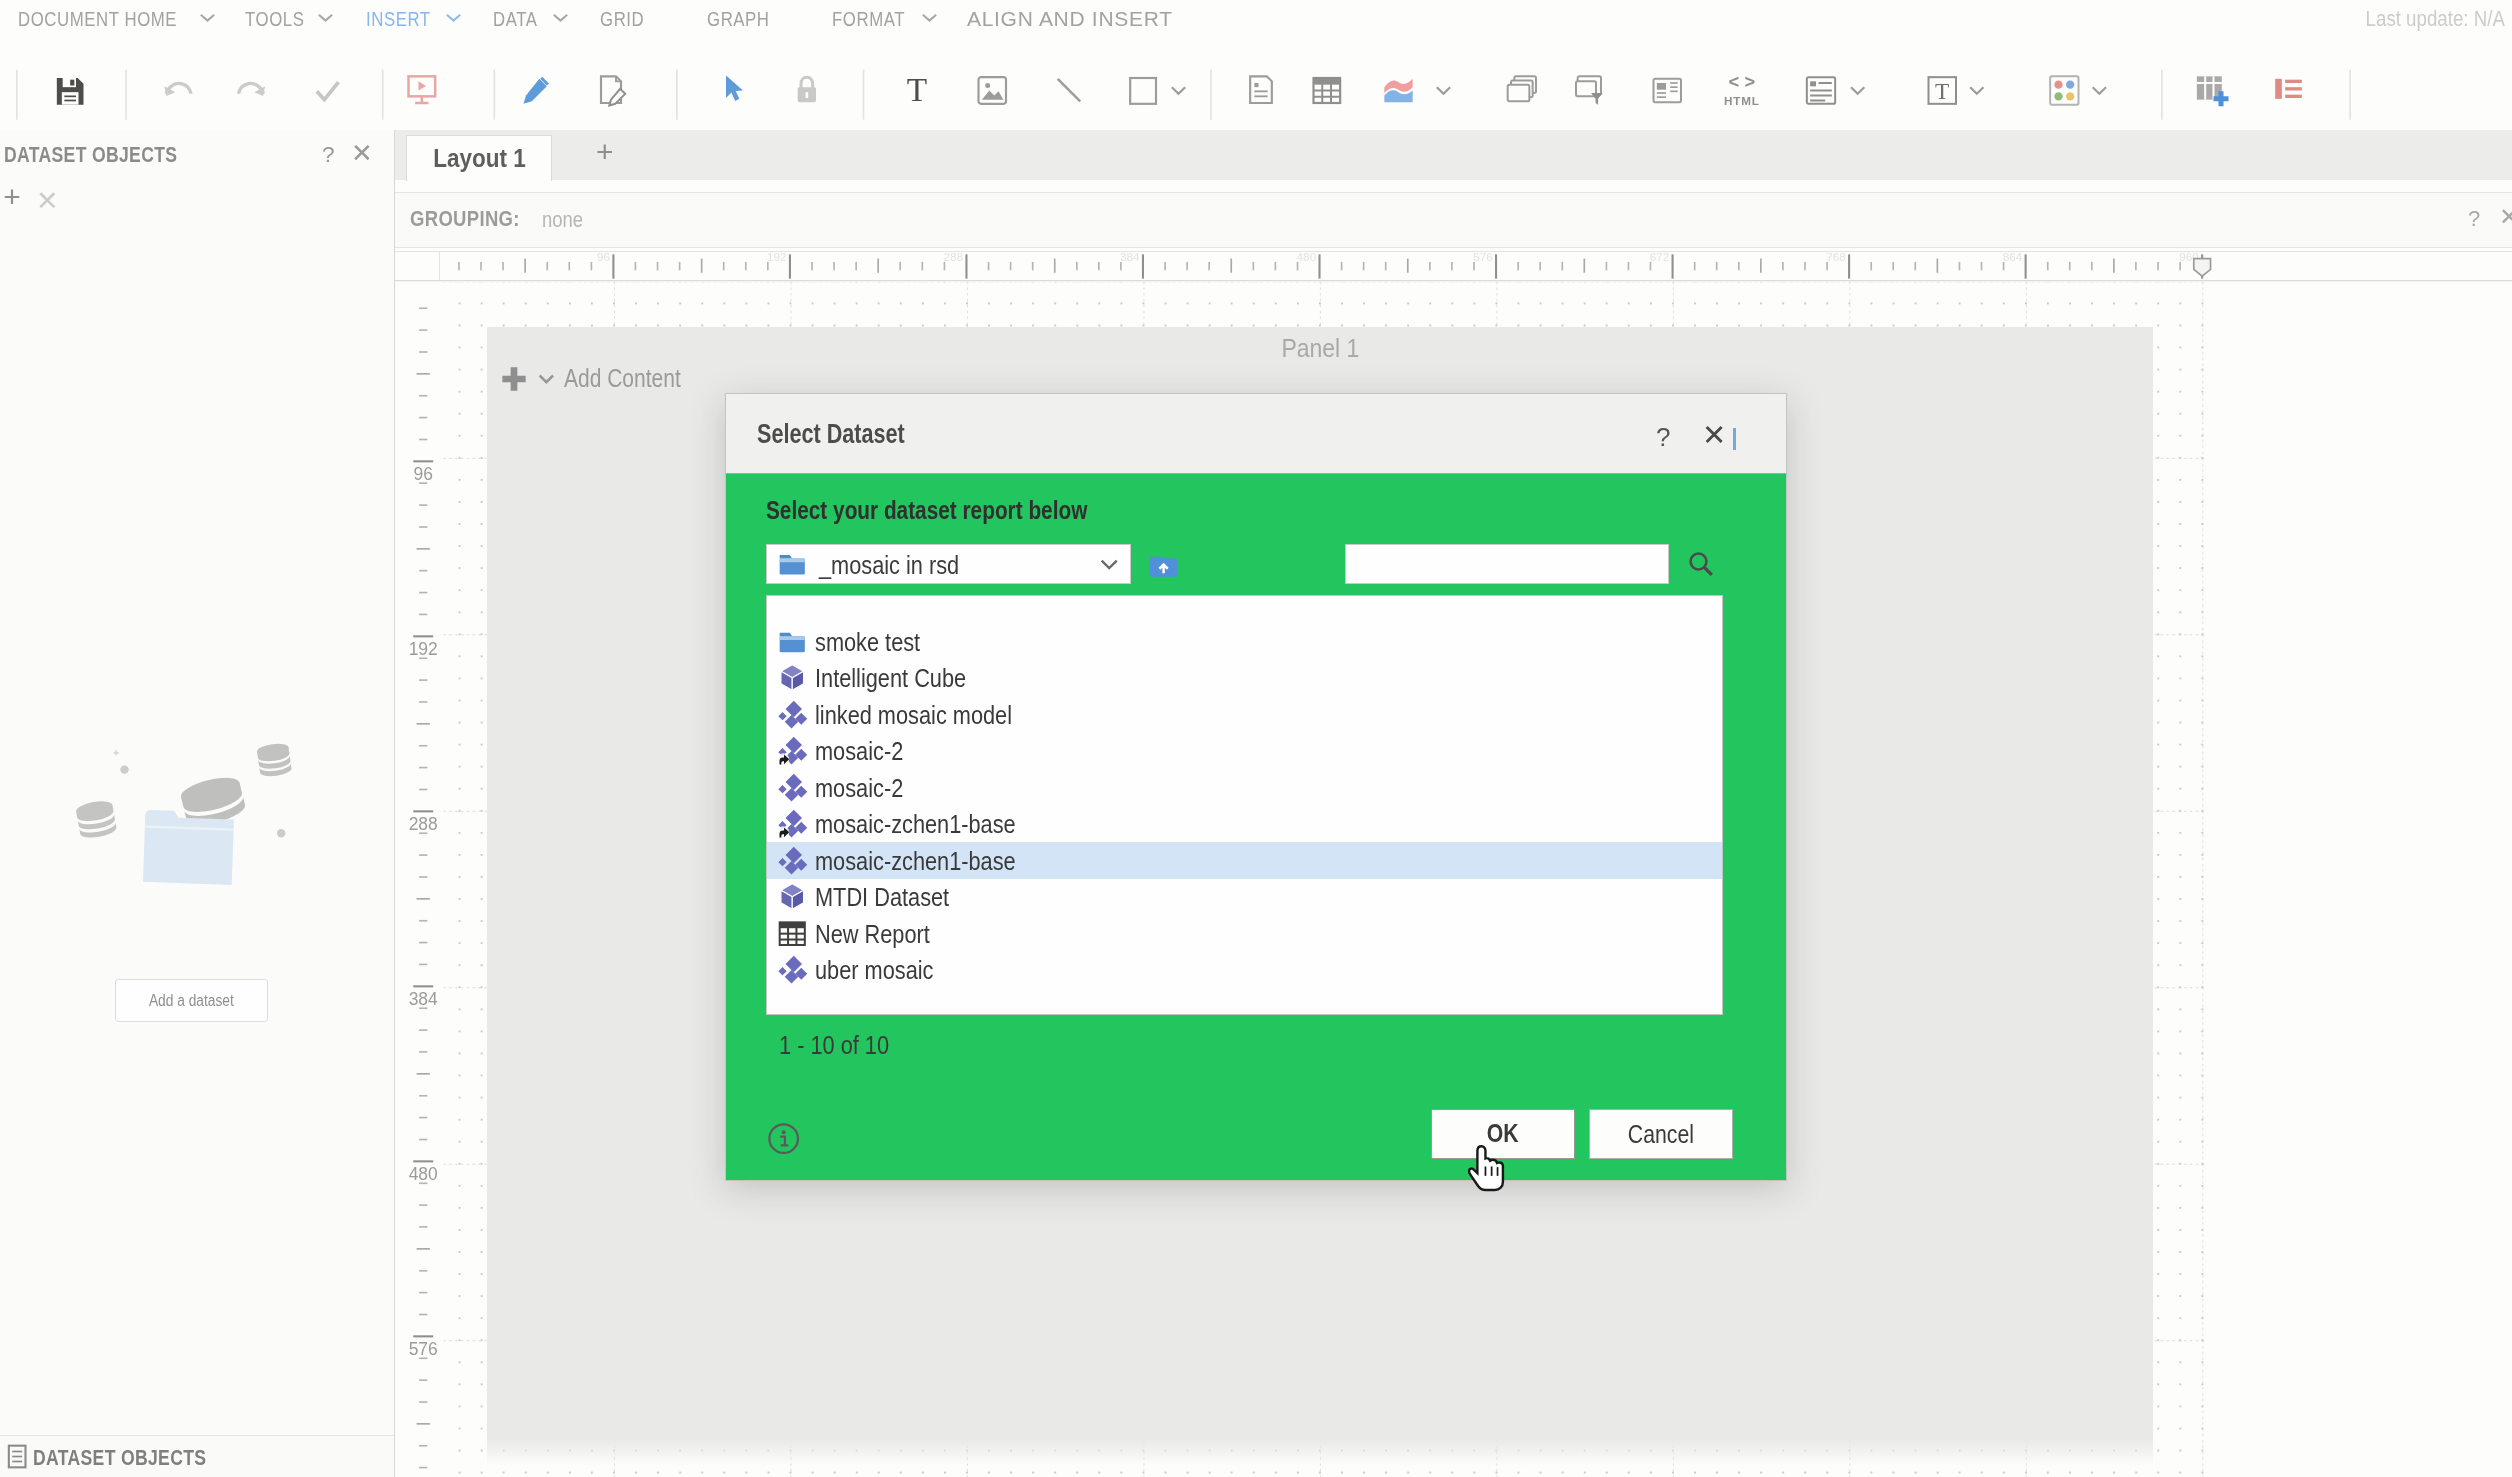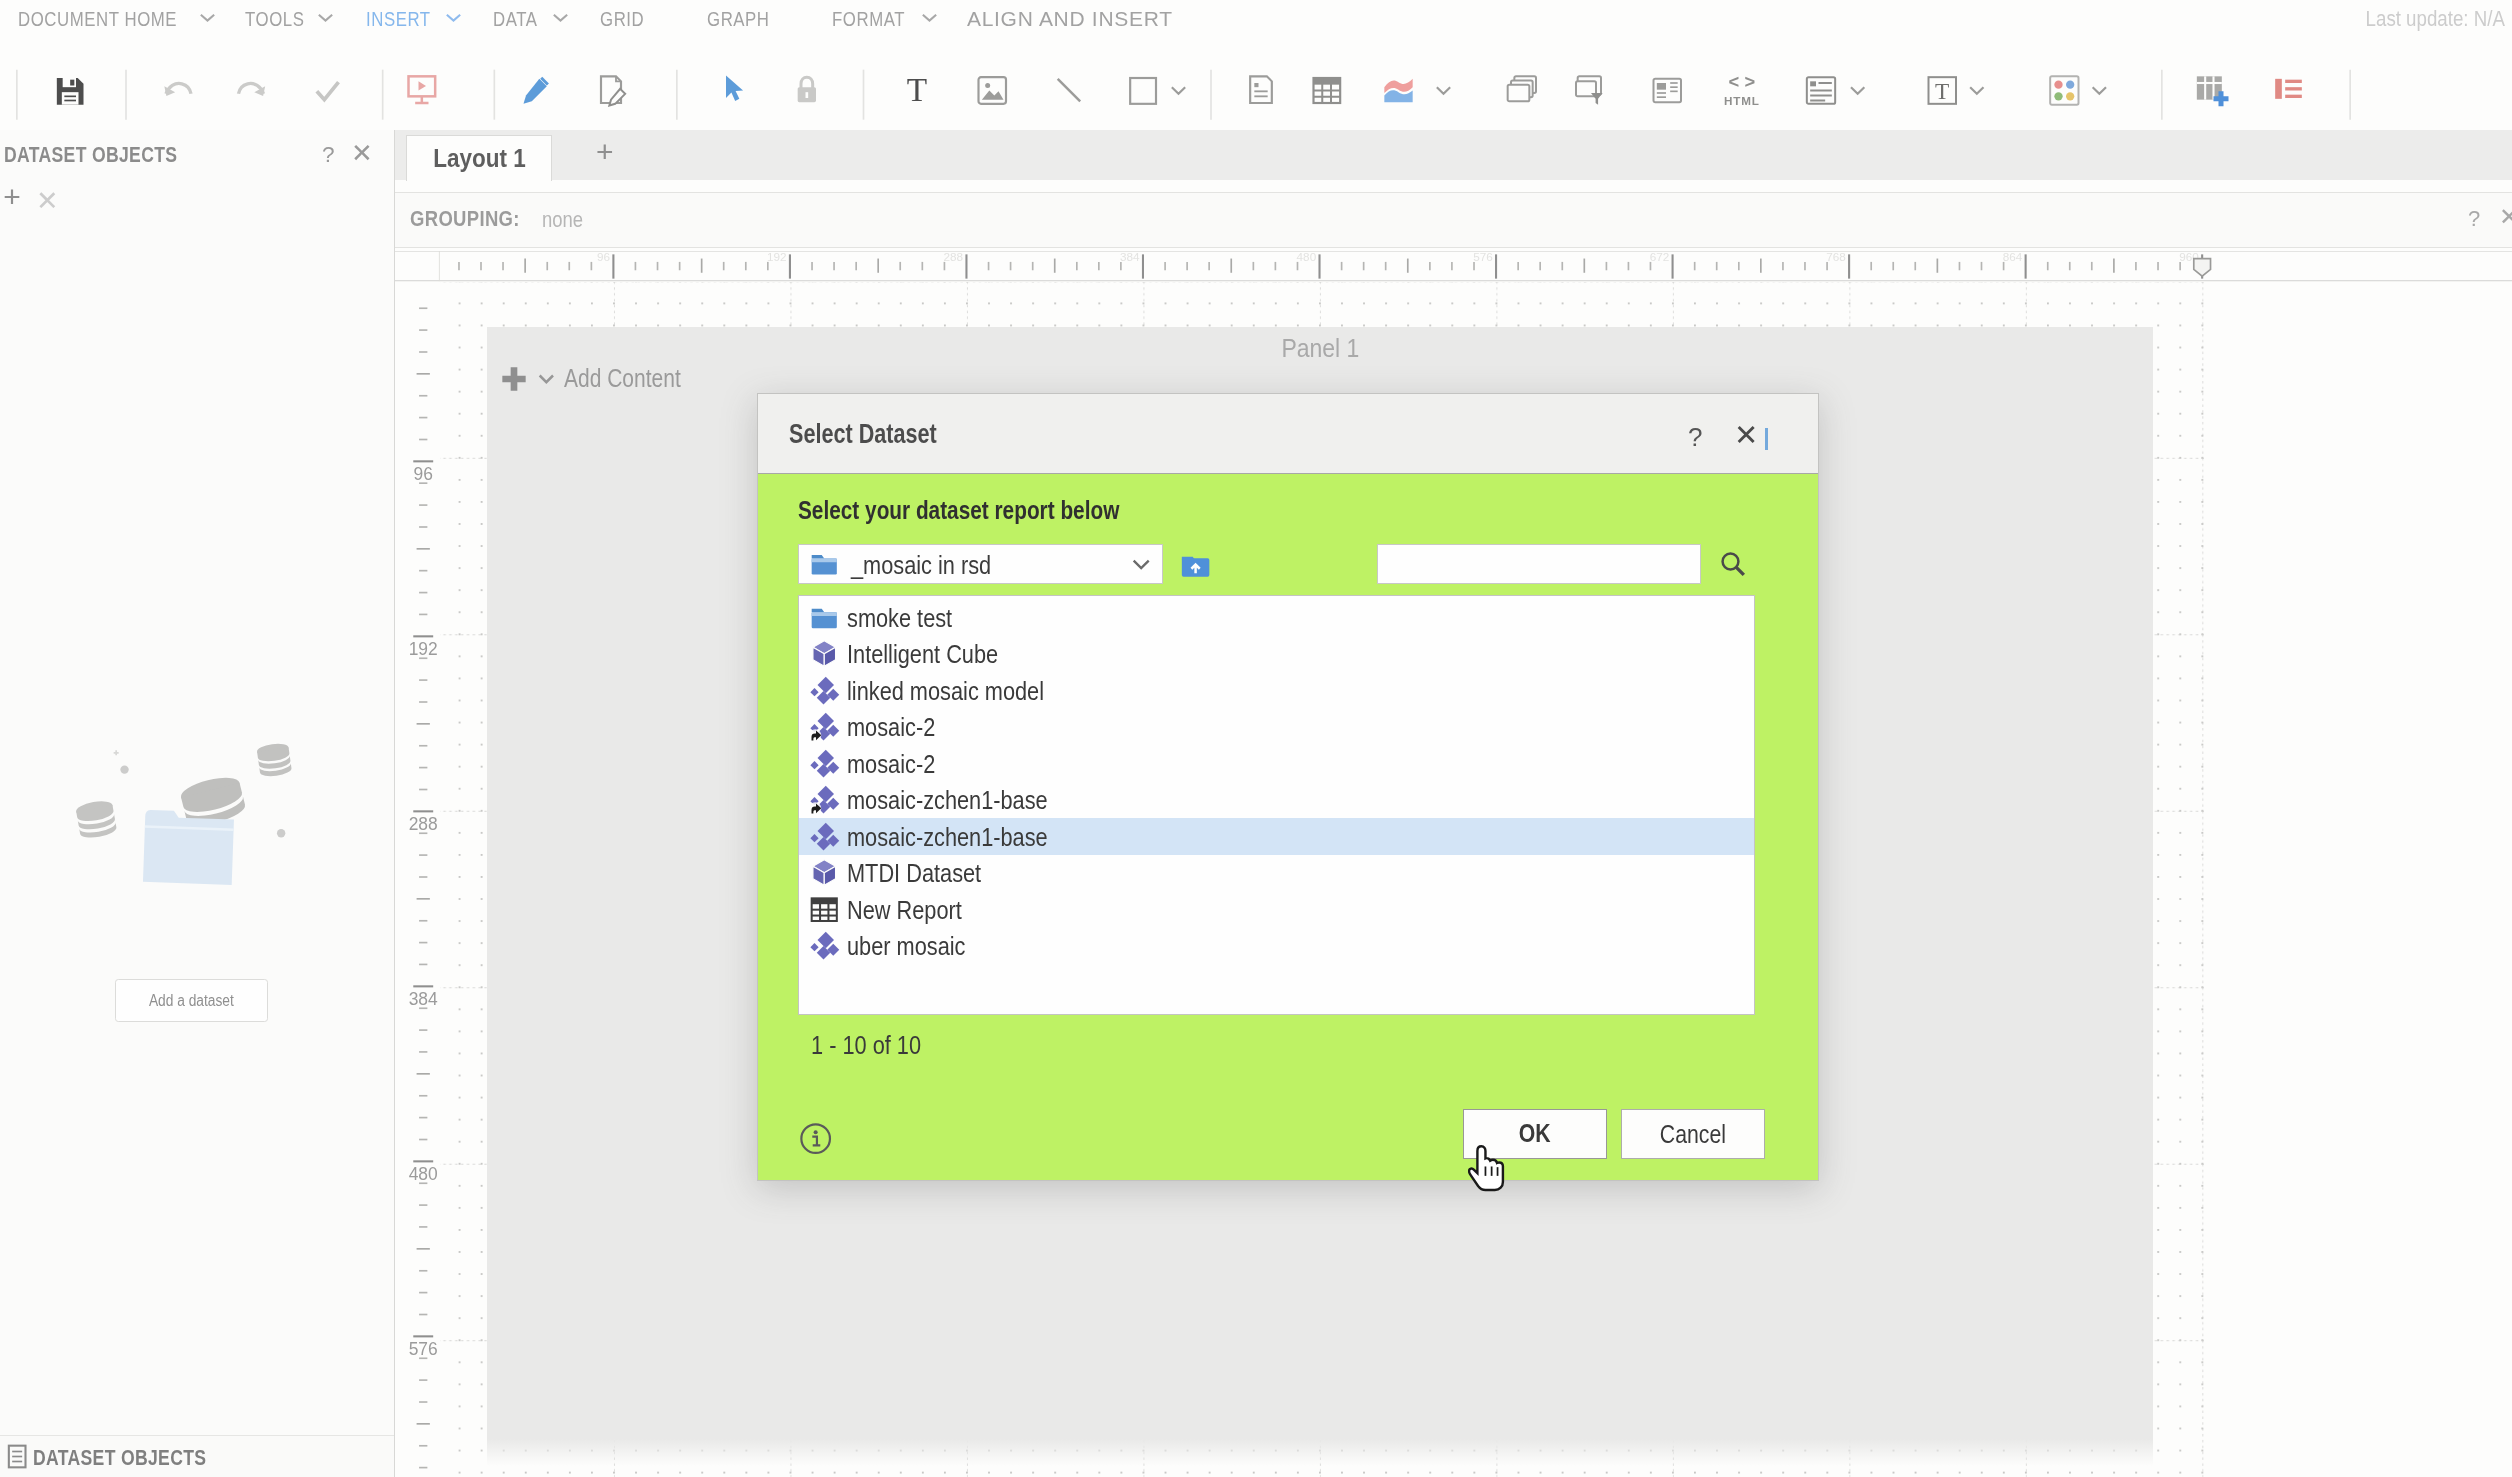--- a/index.html
+++ b/index.html
@@ -27,35 +27,35 @@
 #grouping{position:absolute;left:395px;top:192px;width:2117px;height:54px;background:#fafaf9;
  border-top:0.8px solid #e3e3e1;border-bottom:0.8px solid #e3e3e1;}
 #grouping .g1{position:absolute;left:15px;top:13.4px;font-size:22px;font-weight:bold;color:#9b9b9b;letter-spacing:0.4px;}
 #grouping .g2{position:absolute;left:147px;top:14.2px;font-size:22px;color:#b6b6b6;}
 #grouping .gq{position:absolute;left:2073px;top:12.6px;font-size:22px;color:#a8a8a8;}
 #grouping .gx{position:absolute;left:2104px;top:10px;font-size:24px;color:#a8a8a8;}
 #panel1{position:absolute;left:487px;top:327px;width:1666px;height:1139px;
  background:linear-gradient(to bottom,#e9e9e8 0px,#e9e9e8 1112px,rgba(233,233,232,0) 1139px);}
 #panel1 .pt{position:absolute;left:0;top:6.7px;width:100%;text-align:center;font-size:25px;color:#a9a9a9;}
 #addcontent{position:absolute;left:11.7px;top:37px;height:33px;color:#9a9a9a;font-size:25px;}
-#dialog{position:absolute;left:757px;top:393px;width:1060px;height:786px;background:#bef264;
+#dialog{position:absolute;left:725px;top:393px;width:1060px;height:786px;background:#22c55e;
  border:0.8px solid #c3c3c1;box-shadow:0 8.4px 33px rgba(80,80,80,0.25);}
 #dlg-title{position:absolute;left:0;top:0;width:100%;height:79px;background:#f0f0ee;border-bottom:1.7px solid #a8a8a6;}
 #dlg-title .t{position:absolute;left:31px;top:25px;font-size:27px;font-weight:bold;color:#4c4c4c;}
 #dlg-title .q{position:absolute;left:930px;top:28px;font-size:26px;color:#565656;}
 #dlg-title .x{position:absolute;left:976px;top:24px;font-size:29px;color:#4a4a4a;}
 #dlg-title .caret{position:absolute;left:1007px;top:34px;width:3.3px;height:22px;background:#74a9dc;}
 #dlg-label{position:absolute;left:40px;top:101px;font-size:26px;font-weight:bold;color:#303030;}
 #dlg-dd{position:absolute;left:40px;top:150px;width:363px;height:38px;background:#fefefe;border:0.8px solid #c8c8c6;}
 #dlg-dd .txt{position:absolute;left:52px;top:5.9px;font-size:25px;color:#3c3c3c;}
 #dlg-fup{position:absolute;left:422px;top:156px;}
 #dlg-search{position:absolute;left:619px;top:150px;width:322px;height:38px;background:#fefefe;border:0.8px solid #c8c8c6;}
 #dlg-mag{position:absolute;left:960px;top:155px;}
 #dlg-list{position:absolute;left:40px;top:201px;width:955px;height:418px;background:#fefefe;border:0.8px solid #c4c4c2;overflow:hidden;}
-.row{position:absolute;left:0;width:100%;height:37px;}
+.row{position:absolute;left:0;width:100%;height:37px;margin-top:24px;}
 .row .ic{position:absolute;left:11px;top:4.2px;}
 .row .tx{position:absolute;left:48px;top:5px;font-size:25px;color:#3a3a3a;}
 .row.sel{background:#d3e4f6;}
 #dlg-count{position:absolute;left:53px;top:637px;font-size:25px;color:#3a3a3a;}
 #dlg-ok{position:absolute;left:705px;top:715px;width:142px;height:48px;background:#fdfdfc;border:1.7px solid #989896;
  font-size:25px;font-weight:bold;color:#3a3a3a;text-align:center;line-height:46px;}
 #dlg-cancel{position:absolute;left:863px;top:715px;width:142px;height:48px;background:#fdfdfc;border:0.8px solid #adadab;
  font-size:25px;font-weight:normal;color:#3a3a3a;text-align:center;line-height:48px;}
 
 .sx80{display:inline-block;transform:scaleX(0.80);transform-origin:0 50%;}

